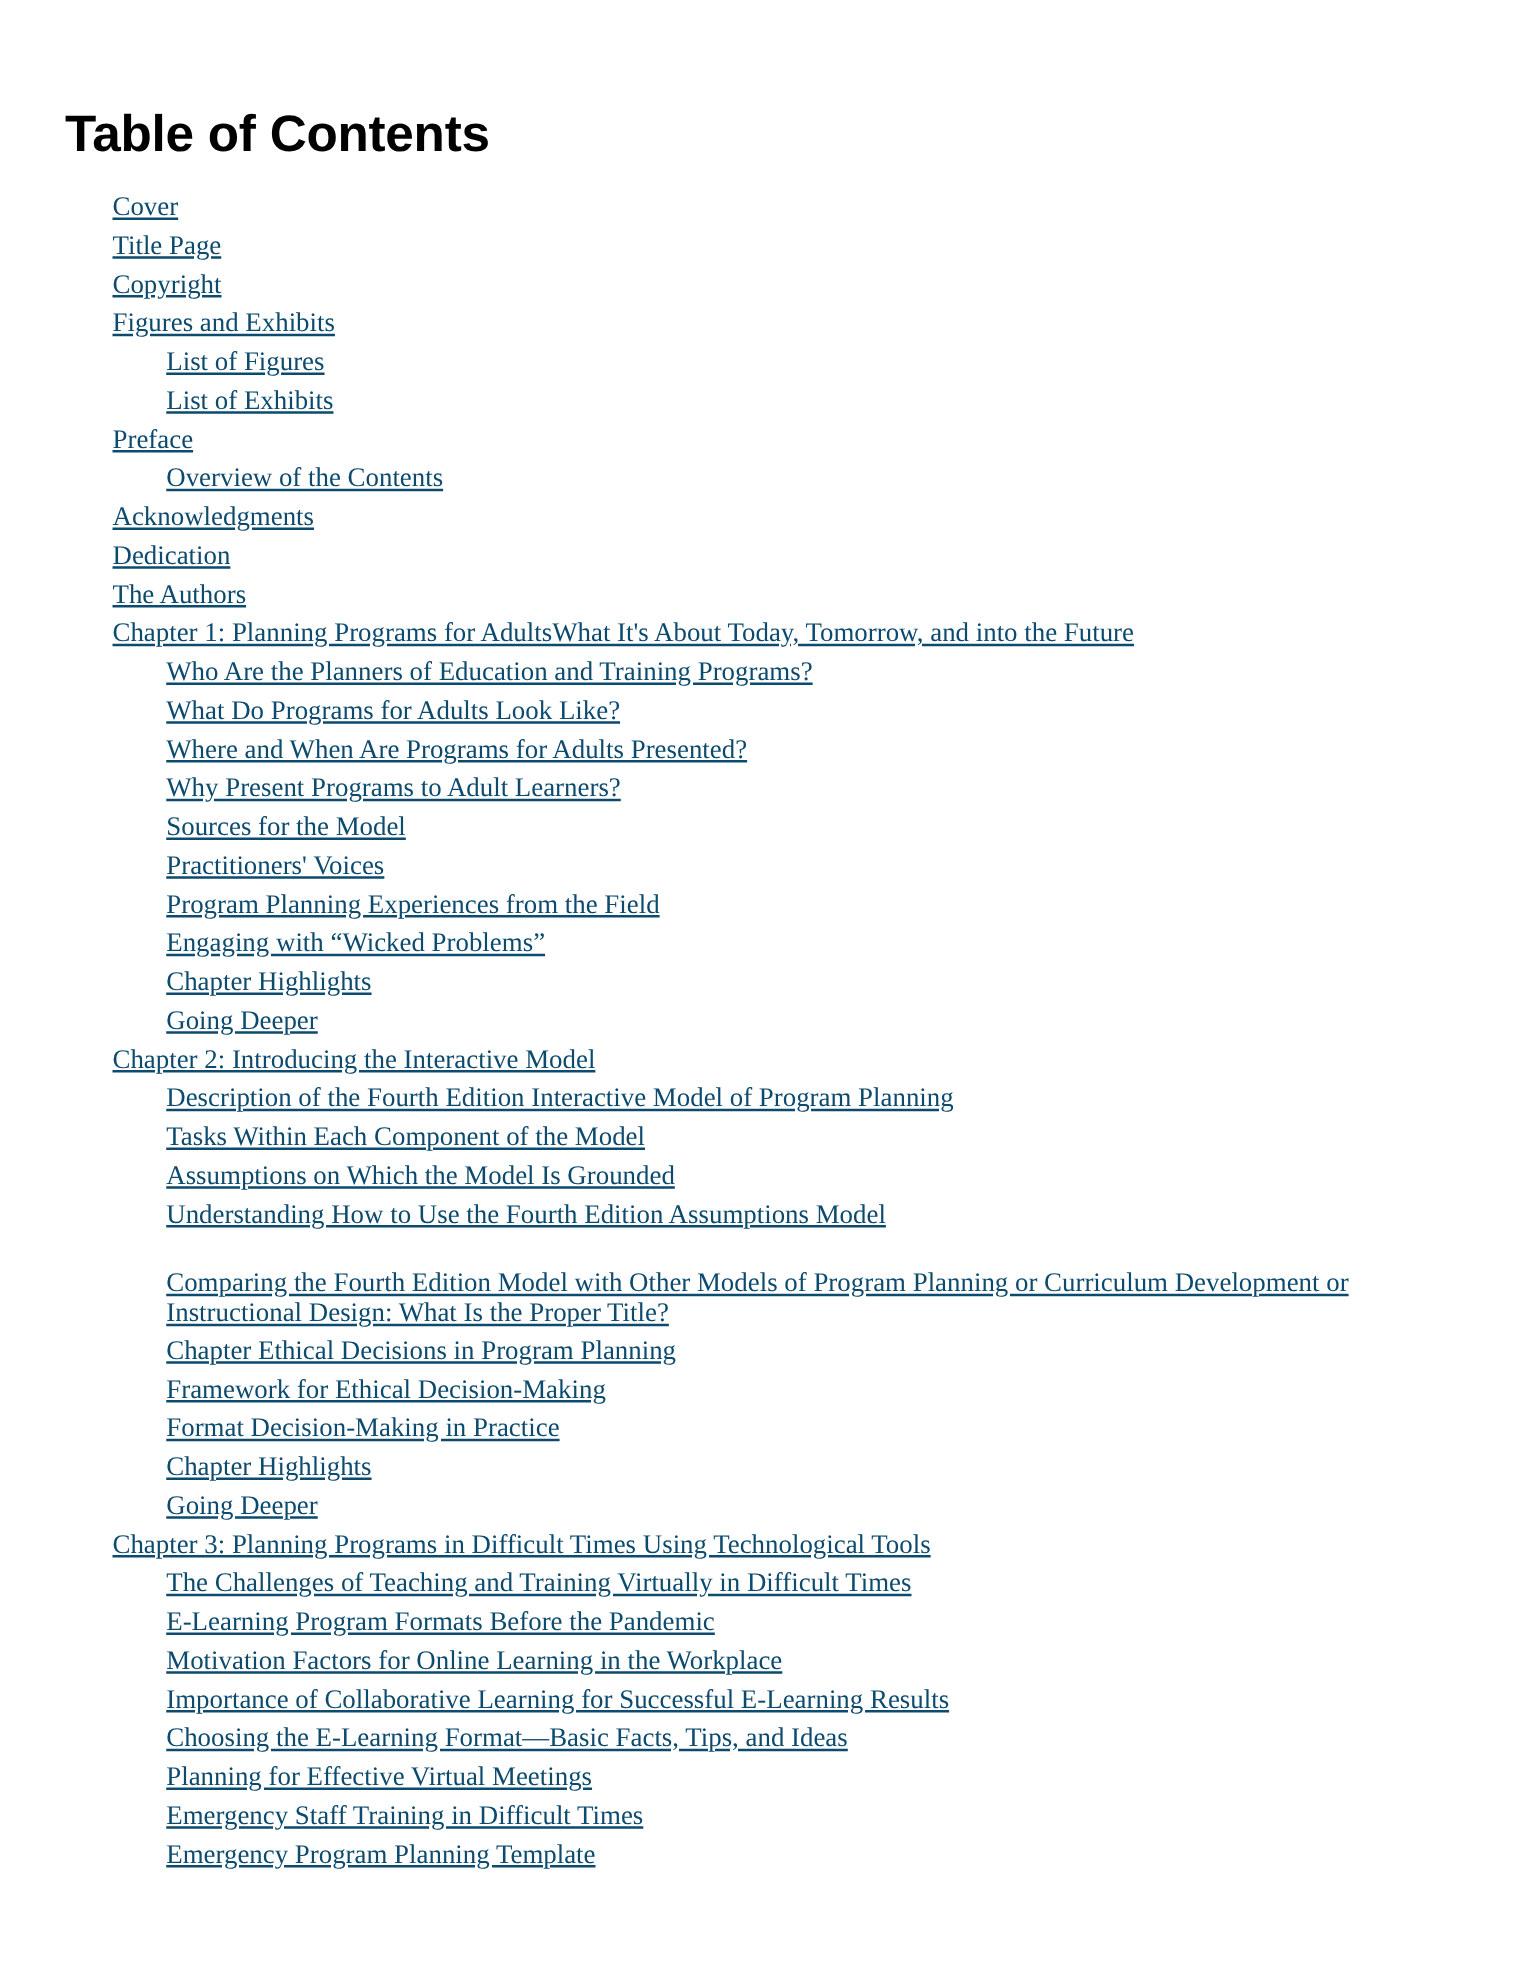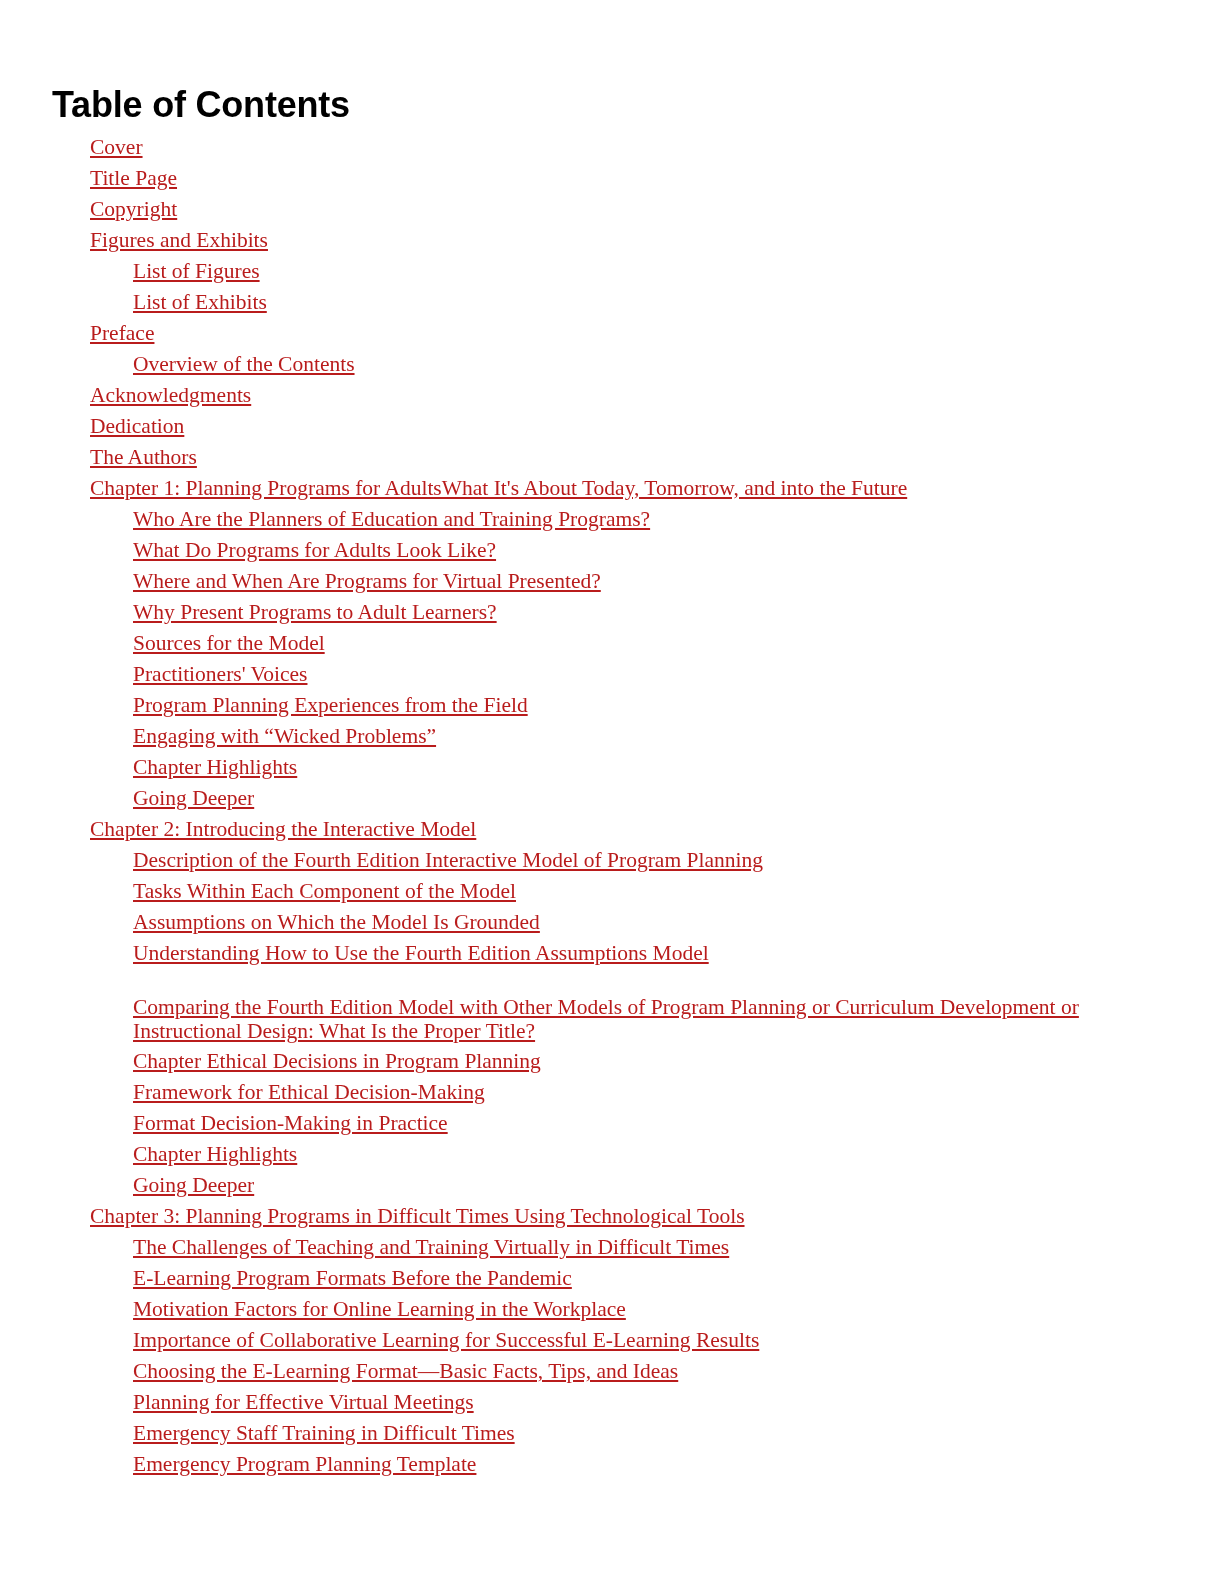--- a/index.html
+++ b/index.html
@@ -14,38 +14,38 @@
     color: #000000;
     position: relative;
     overflow: hidden;
   }
   .page {
     padding: 85px 60px 0 52px;
     box-sizing: border-box;
   }
   .toc-title {
     font-family: "Liberation Sans", sans-serif;
-    font-size: 36px;
+    font-size: 41px;
     font-weight: bold;
     letter-spacing: -0.2px;
-    margin: 0 0 12px 0;
+    margin: 0 0 25px 0;
     line-height: 1.1;
   }
   .toc-list {
     margin: 0;
     padding: 0;
     list-style: none;
   }
   .toc-entry {
     margin: 0;
     padding: 0;
     line-height: 1.0;
   }
   .toc-entry a {
-    color: #b91c1c;
+    color: #0c4a6e;
     text-decoration: underline;
     font-size: 21.5px;
     font-family: "Liberation Serif", serif;
     display: inline;
   }
   .level-1 {
     padding-left: 38px;
     margin-bottom: 9.5px;
   }
   .level-2 {
@@ -74,21 +74,21 @@
     <li class="toc-entry level-2"><a href="#">List of Figures</a></li>
     <li class="toc-entry level-2"><a href="#">List of Exhibits</a></li>
     <li class="toc-entry level-1"><a href="#">Preface</a></li>
     <li class="toc-entry level-2"><a href="#">Overview of the Contents</a></li>
     <li class="toc-entry level-1"><a href="#">Acknowledgments</a></li>
     <li class="toc-entry level-1"><a href="#">Dedication</a></li>
     <li class="toc-entry level-1"><a href="#">The Authors</a></li>
     <li class="toc-entry level-1"><a href="#">Chapter 1: Planning Programs for AdultsWhat It's About Today, Tomorrow, and into the Future</a></li>
     <li class="toc-entry level-2"><a href="#">Who Are the Planners of Education and Training Programs?</a></li>
     <li class="toc-entry level-2"><a href="#">What Do Programs for Adults Look Like?</a></li>
-    <li class="toc-entry level-2"><a href="#">Where and When Are Programs for Virtual Presented?</a></li>
+    <li class="toc-entry level-2"><a href="#">Where and When Are Programs for Adults Presented?</a></li>
     <li class="toc-entry level-2"><a href="#">Why Present Programs to Adult Learners?</a></li>
     <li class="toc-entry level-2"><a href="#">Sources for the Model</a></li>
     <li class="toc-entry level-2"><a href="#">Practitioners' Voices</a></li>
     <li class="toc-entry level-2"><a href="#">Program Planning Experiences from the Field</a></li>
     <li class="toc-entry level-2"><a href="#">Engaging with “Wicked Problems”</a></li>
     <li class="toc-entry level-2"><a href="#">Chapter Highlights</a></li>
     <li class="toc-entry level-2"><a href="#">Going Deeper</a></li>
     <li class="toc-entry level-1"><a href="#">Chapter 2: Introducing the Interactive Model</a></li>
     <li class="toc-entry level-2"><a href="#">Description of the Fourth Edition Interactive Model of Program Planning</a></li>
     <li class="toc-entry level-2"><a href="#">Tasks Within Each Component of the Model</a></li>

